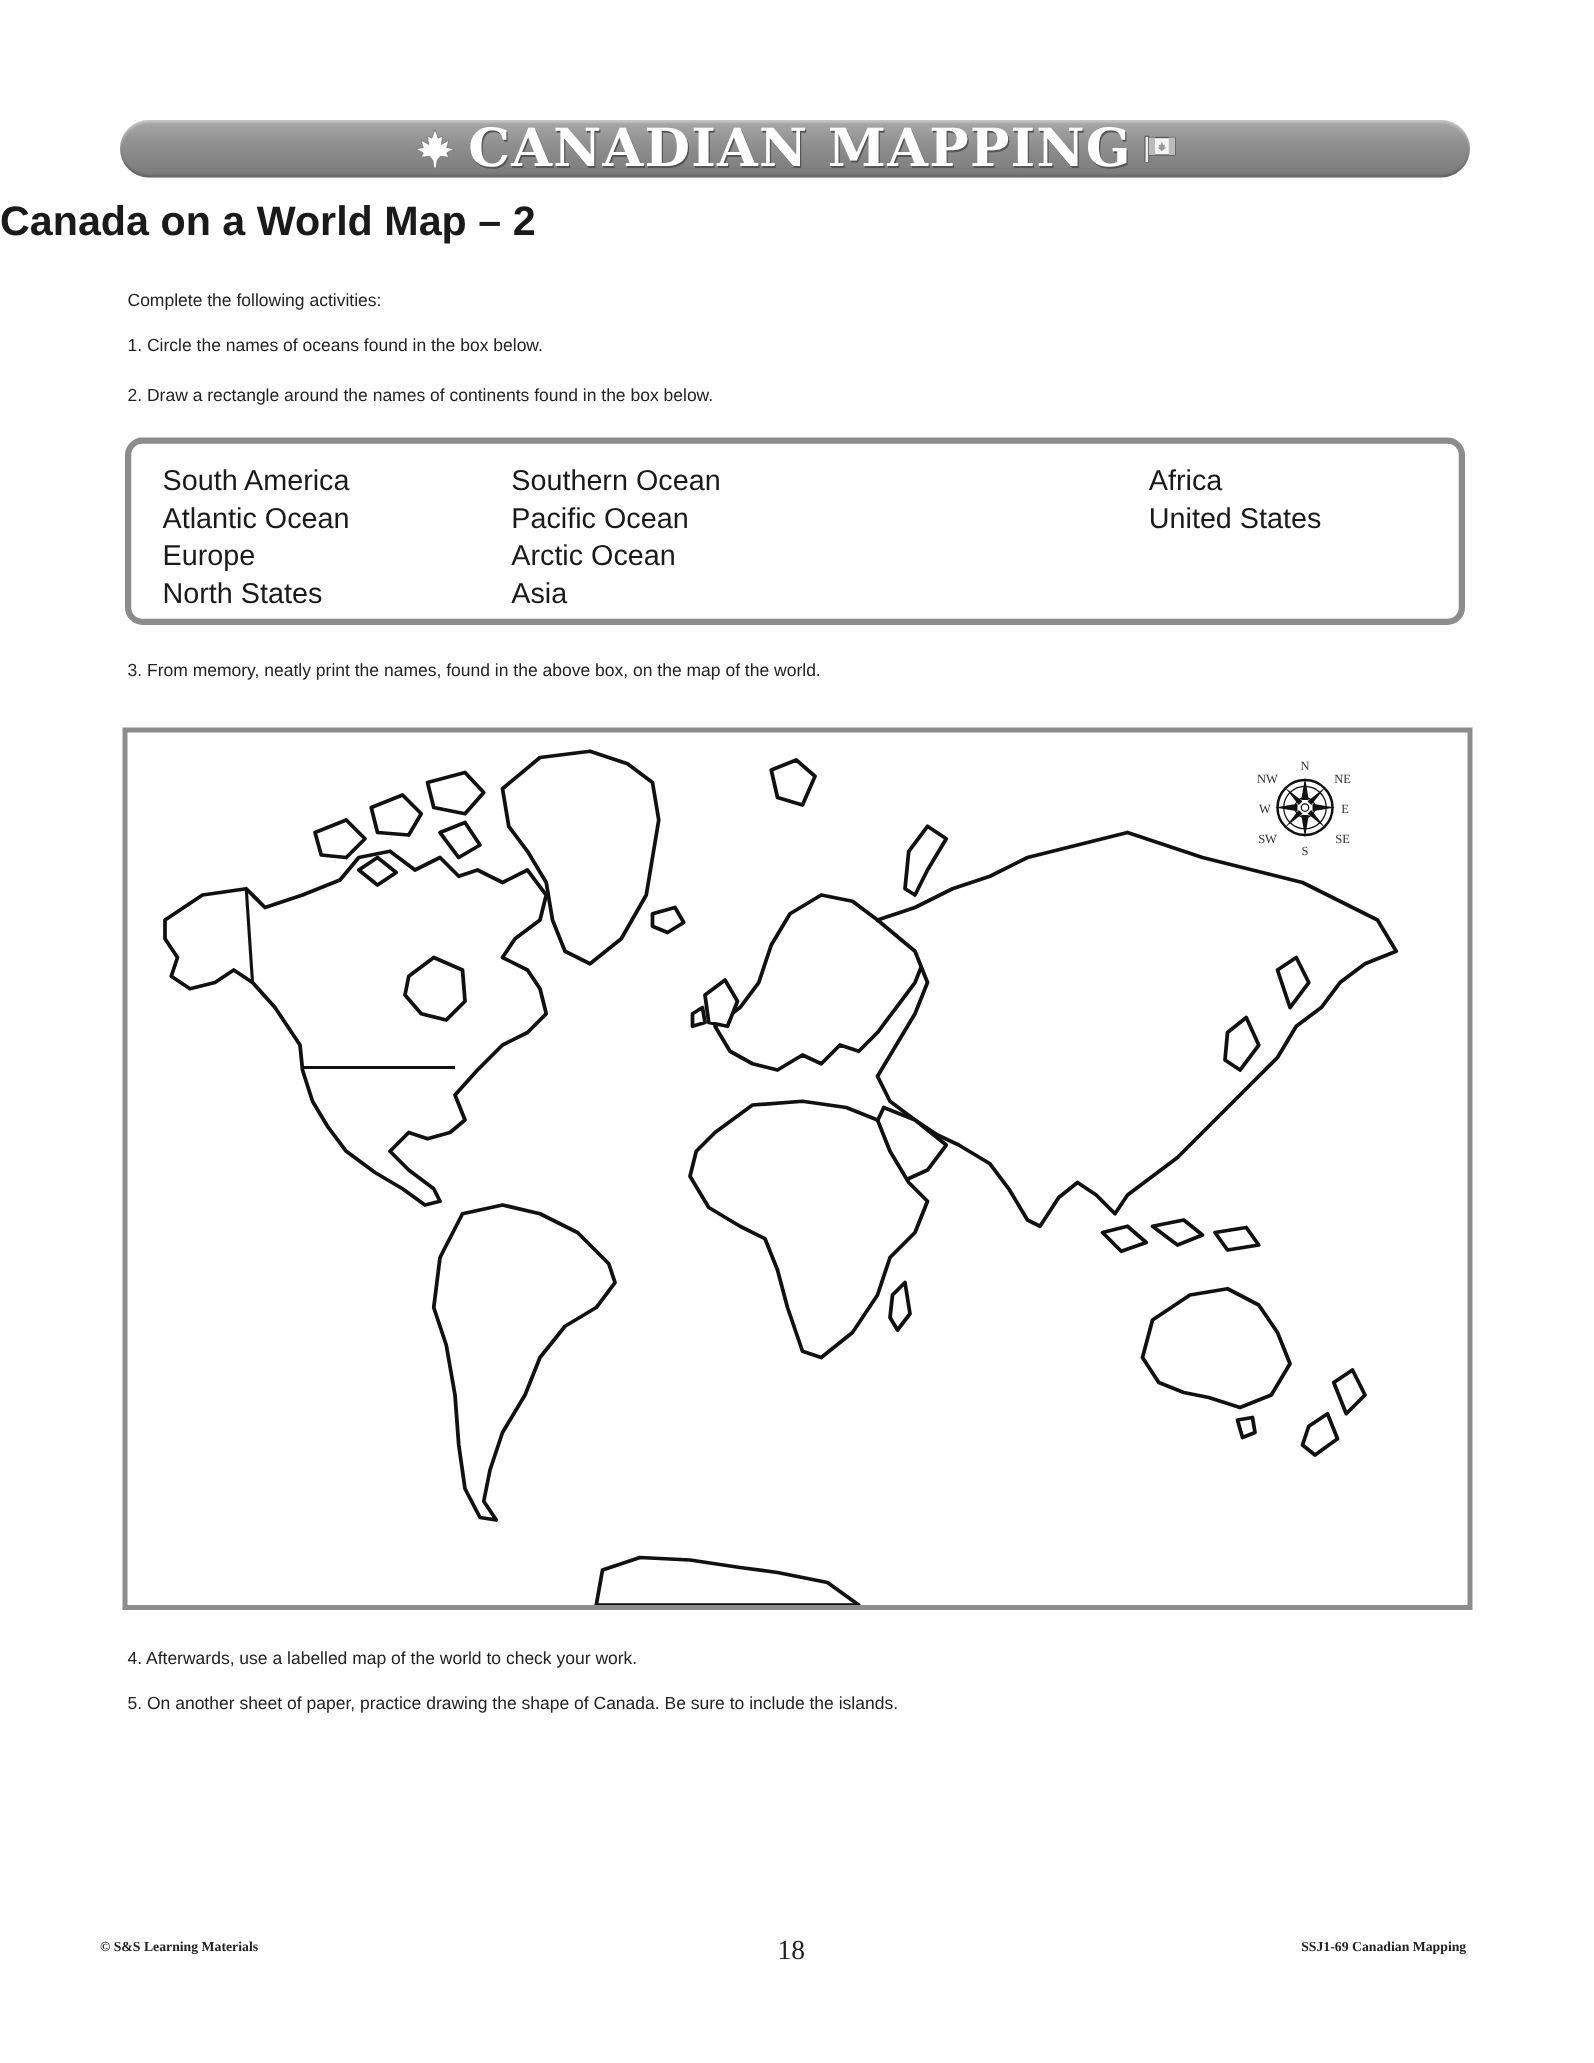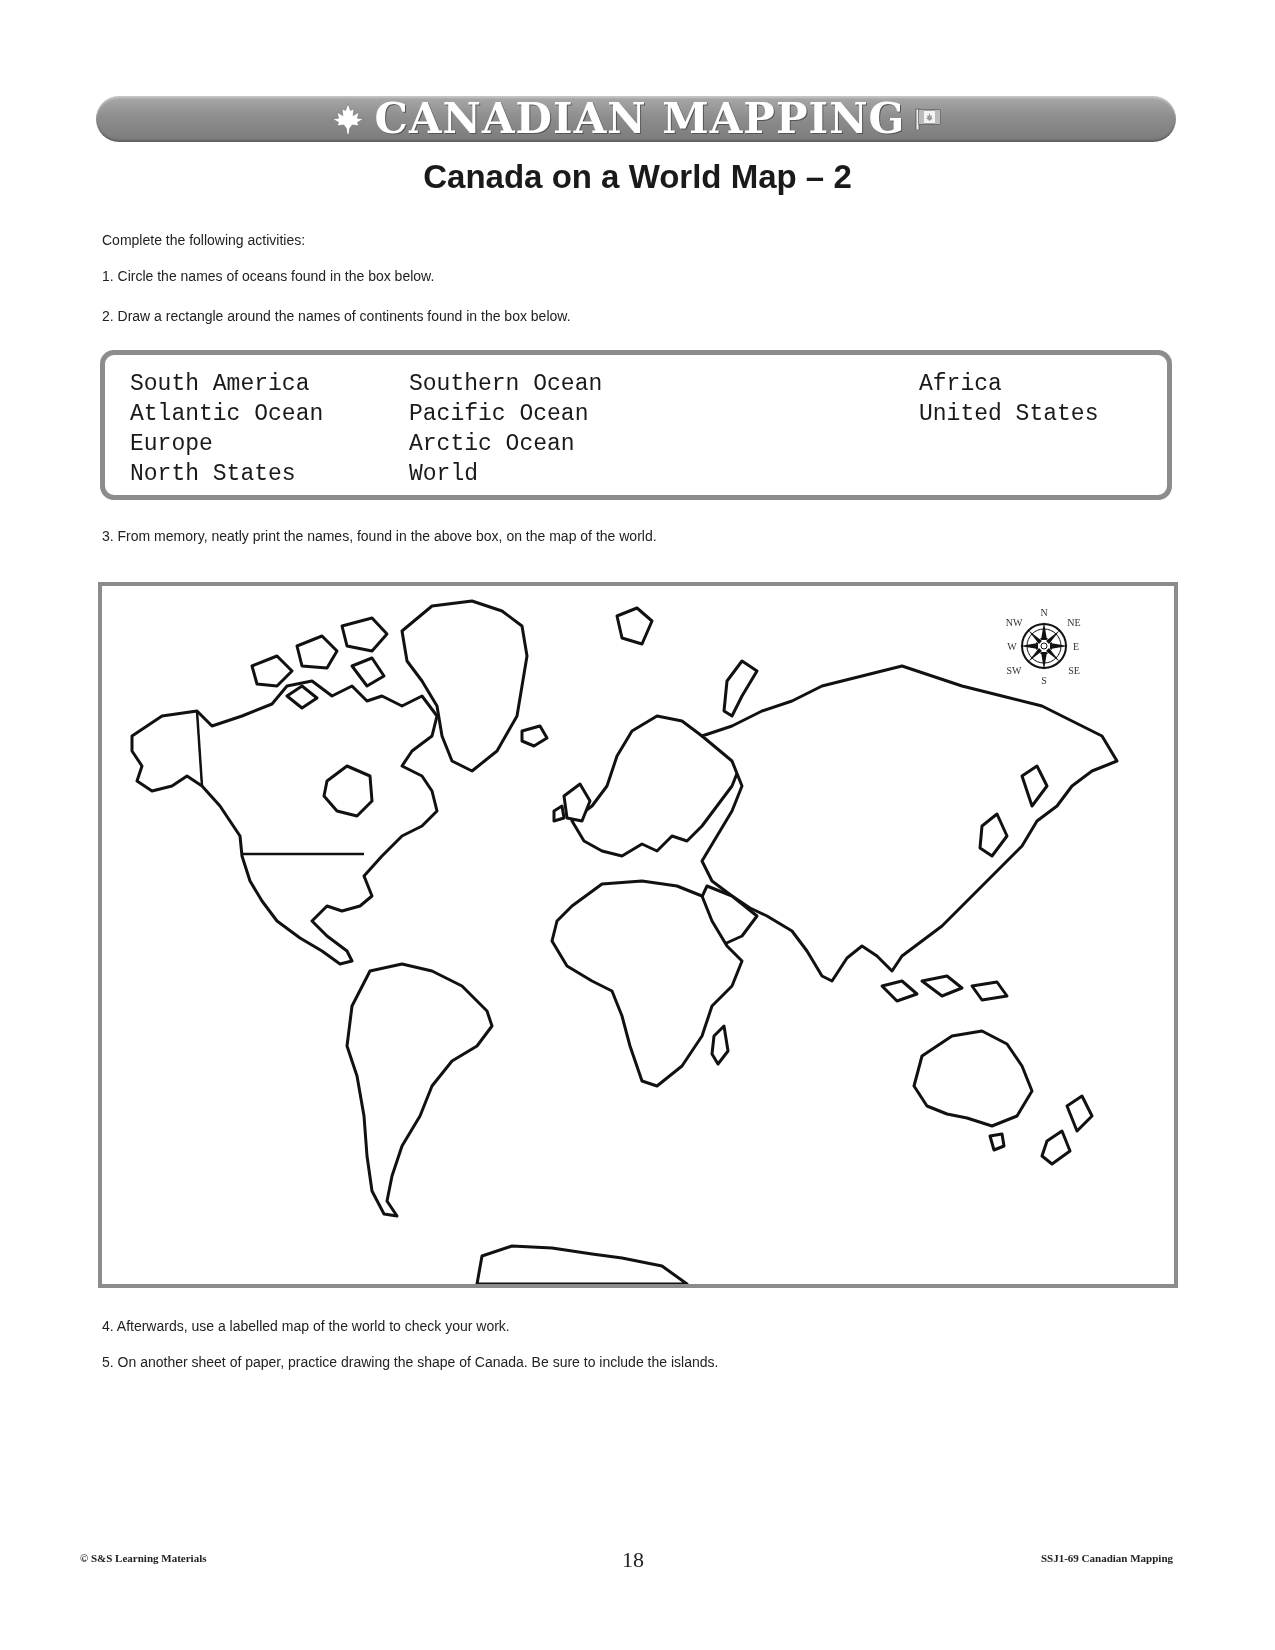--- a/index.html
+++ b/index.html
@@ -16,31 +16,31 @@
     }
     .banner-inner { display: flex; align-items: center; gap: 10px; }
     .banner-title {
       font-family: "DejaVu Serif", serif; font-weight: bold; font-size: 42px;
       color: #ffffff; letter-spacing: 1px; line-height: 46px;
       text-shadow: 1px 1px 0 #555;
     }
     .maple { width: 34px; height: 34px; }
     .flag { width: 26px; height: 22px; }
     .subtitle {
-      position: absolute; left: 0; width: 1275px; top: 158px; text-align: center;
+      position: absolute; left: 0; width: 1275px; top: 158px; text-align: left;
       font-weight: bold; font-size: 33px; color: #1a1a1a;
     }
     .instr { position: absolute; left: 102px; font-size: 14px; color: #222; }
     .wordbox {
       position: absolute; left: 100px; top: 350px; width: 1072px; height: 150px;
       border: 5px solid #8c8c8c; border-radius: 14px; box-sizing: border-box;
       background: #fff;
     }
     .wb-col { position: absolute; top: 14px; font-size: 23px; line-height: 30px; color: #1a1a1a; }
-    .wb-col div { white-space: nowrap; font-family: Liberation Mono, monospace; }
+    .wb-col div { white-space: nowrap; }
     .mapframe {
       position: absolute; left: 98px; top: 582px; width: 1080px; height: 706px;
       border: 4px solid #8c8c8c; box-sizing: border-box; background: #fff; overflow: hidden;
     }
     .mapframe svg { position: absolute; left: 0; top: 0; }
     .footer { position: absolute; top: 1552px; font-family: "Liberation Serif", serif; font-size: 11px; font-weight: bold; color: #222; }
     .page-num { font-weight: normal; font-size: 22px; top: 1547px; }
   </style>
 </head>
 <body>
@@ -71,21 +71,21 @@
   <div class="wb-col" style="left:25px">
     <div>South America</div>
     <div>Atlantic Ocean</div>
     <div>Europe</div>
     <div>North States</div>
   </div>
   <div class="wb-col" style="left:304px">
     <div>Southern Ocean</div>
     <div>Pacific Ocean</div>
     <div>Arctic Ocean</div>
-    <div>World</div>
+    <div>Asia</div>
   </div>
   <div class="wb-col" style="left:814px">
     <div>Africa</div>
     <div>United States</div>
   </div>
 </div>
 
 <div class="instr" style="top:528px">3. From memory, neatly print the names, found in the above box, on the map of the world.</div>
 
 <div class="mapframe">

